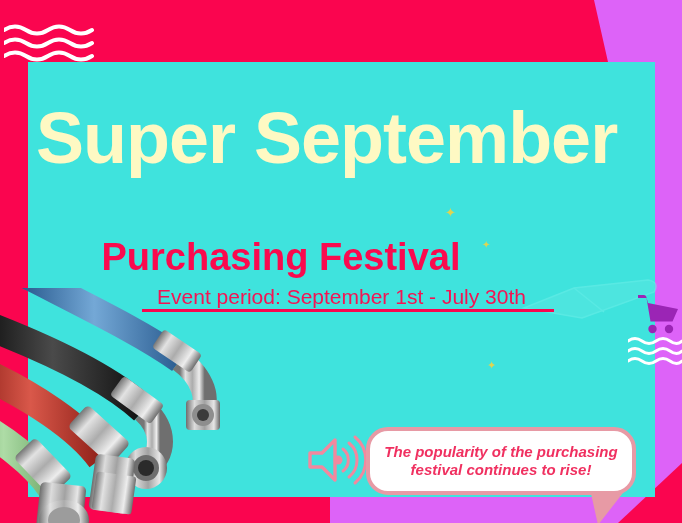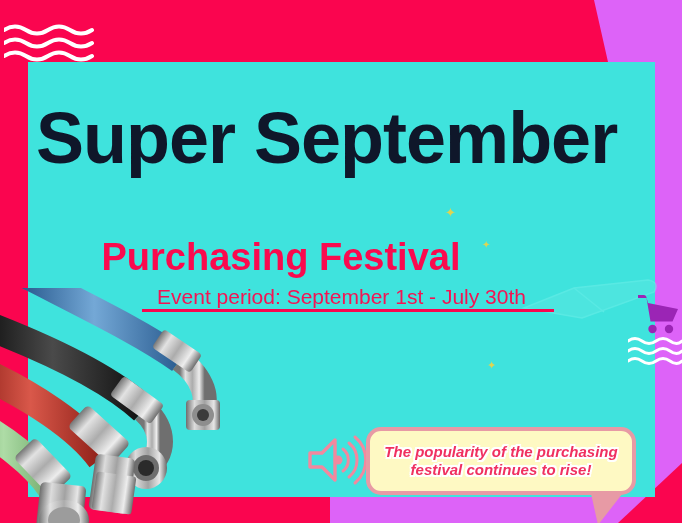--- a/index.html
+++ b/index.html
@@ -113,21 +113,21 @@
   
   .title {
     position: absolute;
     left: 36px;
     top: 102px;
     width: 620px;
     margin: 0;
     font-size: 72px;
     font-weight: 700;
     letter-spacing: -1px;
-    color: #0f172a;
+    color: #fef9c3;
     line-height: 1;
     white-space: nowrap;
   }
   .subtitle {
     position: absolute;
     left: 28px;
     top: 238px;
     width: 506px;
     text-align: center;
     margin: 0;
@@ -157,23 +157,23 @@
     background: #FA054F;
   }
 
   
   .bubble {
     position: absolute;
     left: 366px;
     top: 427px;
     width: 270px;
     height: 68px;
-    background: #fef9c3;
+    background: #ffffff;
     border: 4px solid #E79AA5;
-    border-radius: 15px;
+    border-radius: 22px;
     box-sizing: border-box;
     display: flex;
     align-items: center;
     justify-content: center;
   }
   .bubble-tail {
     position: absolute;
     left: 590px;
     top: 489px;
     width: 40px;

